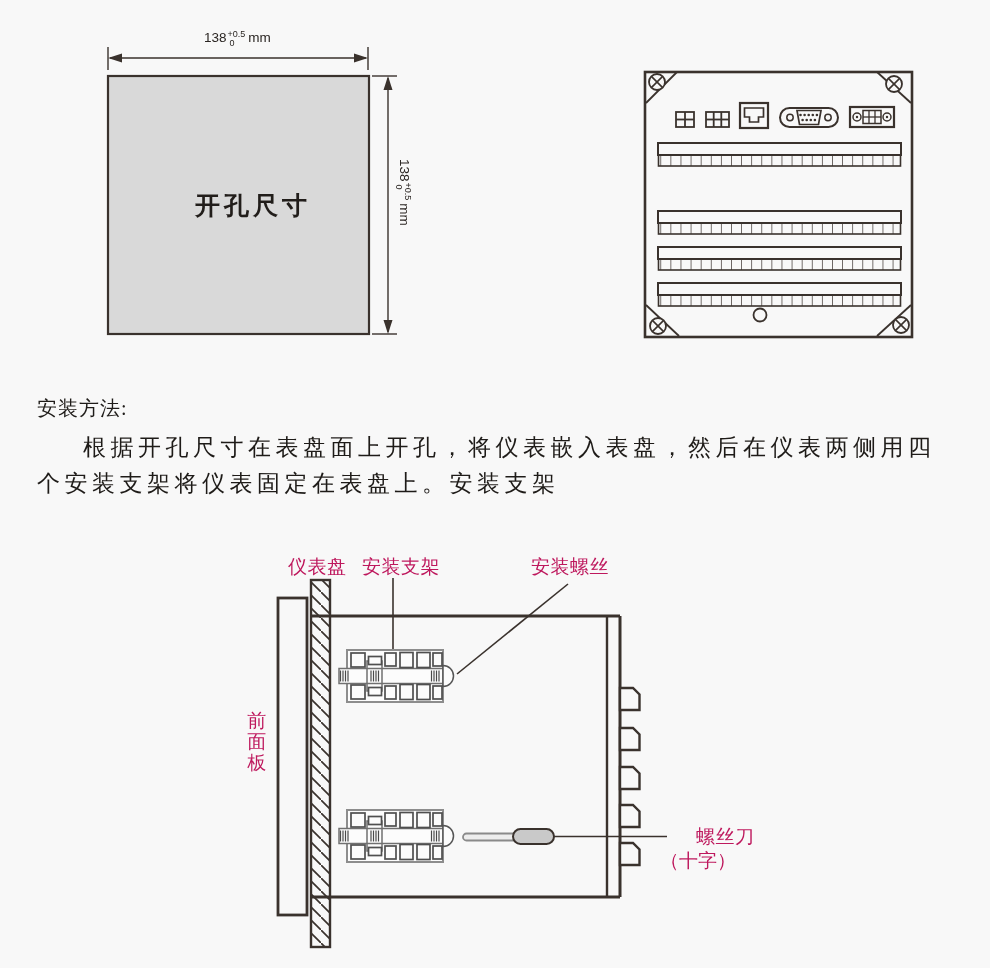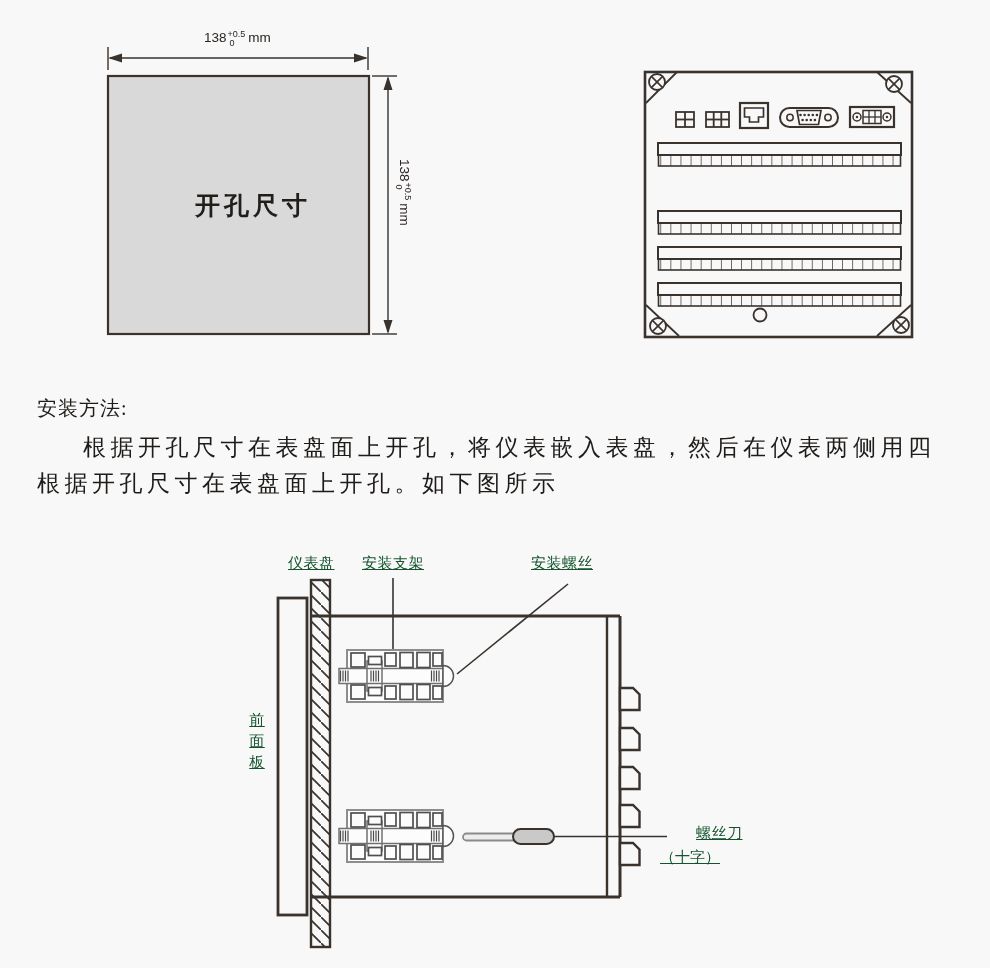--- a/index.html
+++ b/index.html
@@ -28,21 +28,21 @@
     transform:rotate(90deg); transform-origin:0 0;
   }
   .cutout-title{
     left:108px; top:189px; width:290px; text-align:center;
     font-size:25px; font-weight:bold; letter-spacing:4px; color:#211d1a;
   }
   .txt-heading{left:37px; top:395px; font-size:20px; letter-spacing:1px;}
   .txt-line{font-size:23px; letter-spacing:4.5px; white-space:nowrap;}
   .txt-line1{left:37px; top:432px; padding-left:46px;}
   .txt-line2{left:37px; top:468px;}
-  .diag-label{font-size:15px; letter-spacing:0.5px; white-space:nowrap; color:#14532d;text-decoration:underline;}
+  .diag-label{font-size:19px; letter-spacing:0.5px; white-space:nowrap; color:#be185d;}
   .lbl-panel{left:288px; top:554px;}
   .lbl-bracket{left:362px; top:554px;}
   .lbl-screw{left:531px; top:554px;}
   .lbl-front{left:245px; top:710px; width:24px; white-space:normal; word-break:break-all;
              line-height:21px; text-align:center;}
   .lbl-driver{left:668px; top:824px;margin-left:28px;}
   .lbl-type{left:660px; top:848px; letter-spacing:0;}
 </style>
 </head>
 <body>
@@ -183,21 +183,21 @@
         <rect x="28" y="223" width="243" height="12" stroke-width="2"></rect>
         <rect x="28.5" y="235" width="242" height="11" stroke-width="1.6" fill="url(#cells)"></rect>
       </g>
 
       <circle cx="130" cy="255" r="6.5" stroke-width="1.8"></circle>
     </g>
   </svg>
 
   <div class="abs txt-heading">安装方法:</div>
   <div class="abs txt-line txt-line1">根据开孔尺寸在表盘面上开孔，将仪表嵌入表盘，然后在仪表两侧用四</div>
-  <div class="abs txt-line txt-line2">根据开孔尺寸在表盘面上开孔。如下图所示</div>
+  <div class="abs txt-line txt-line2">个安装支架将仪表固定在表盘上。安装支架</div>
 
   <svg class="svg-install" style="left:230px; top:540px;" width="545" height="428" viewBox="0 0 545 428">
     <defs>
       <pattern id="hatch" patternUnits="userSpaceOnUse" width="13" height="13">
         <rect width="13" height="13" fill="#f8f8f8"></rect>
         <path d="M-3,-3 L16,16" stroke="#3a322d" stroke-width="1.7"></path>
       </pattern>
       <g id="bracket">
         <rect x="0" y="0" width="96" height="52" fill="#fcfcfc" stroke="#8d8d8d" stroke-width="2"></rect>
         <rect x="-8" y="18.5" width="104" height="15" fill="#fcfcfc" stroke="#707070" stroke-width="1.5"></rect>

